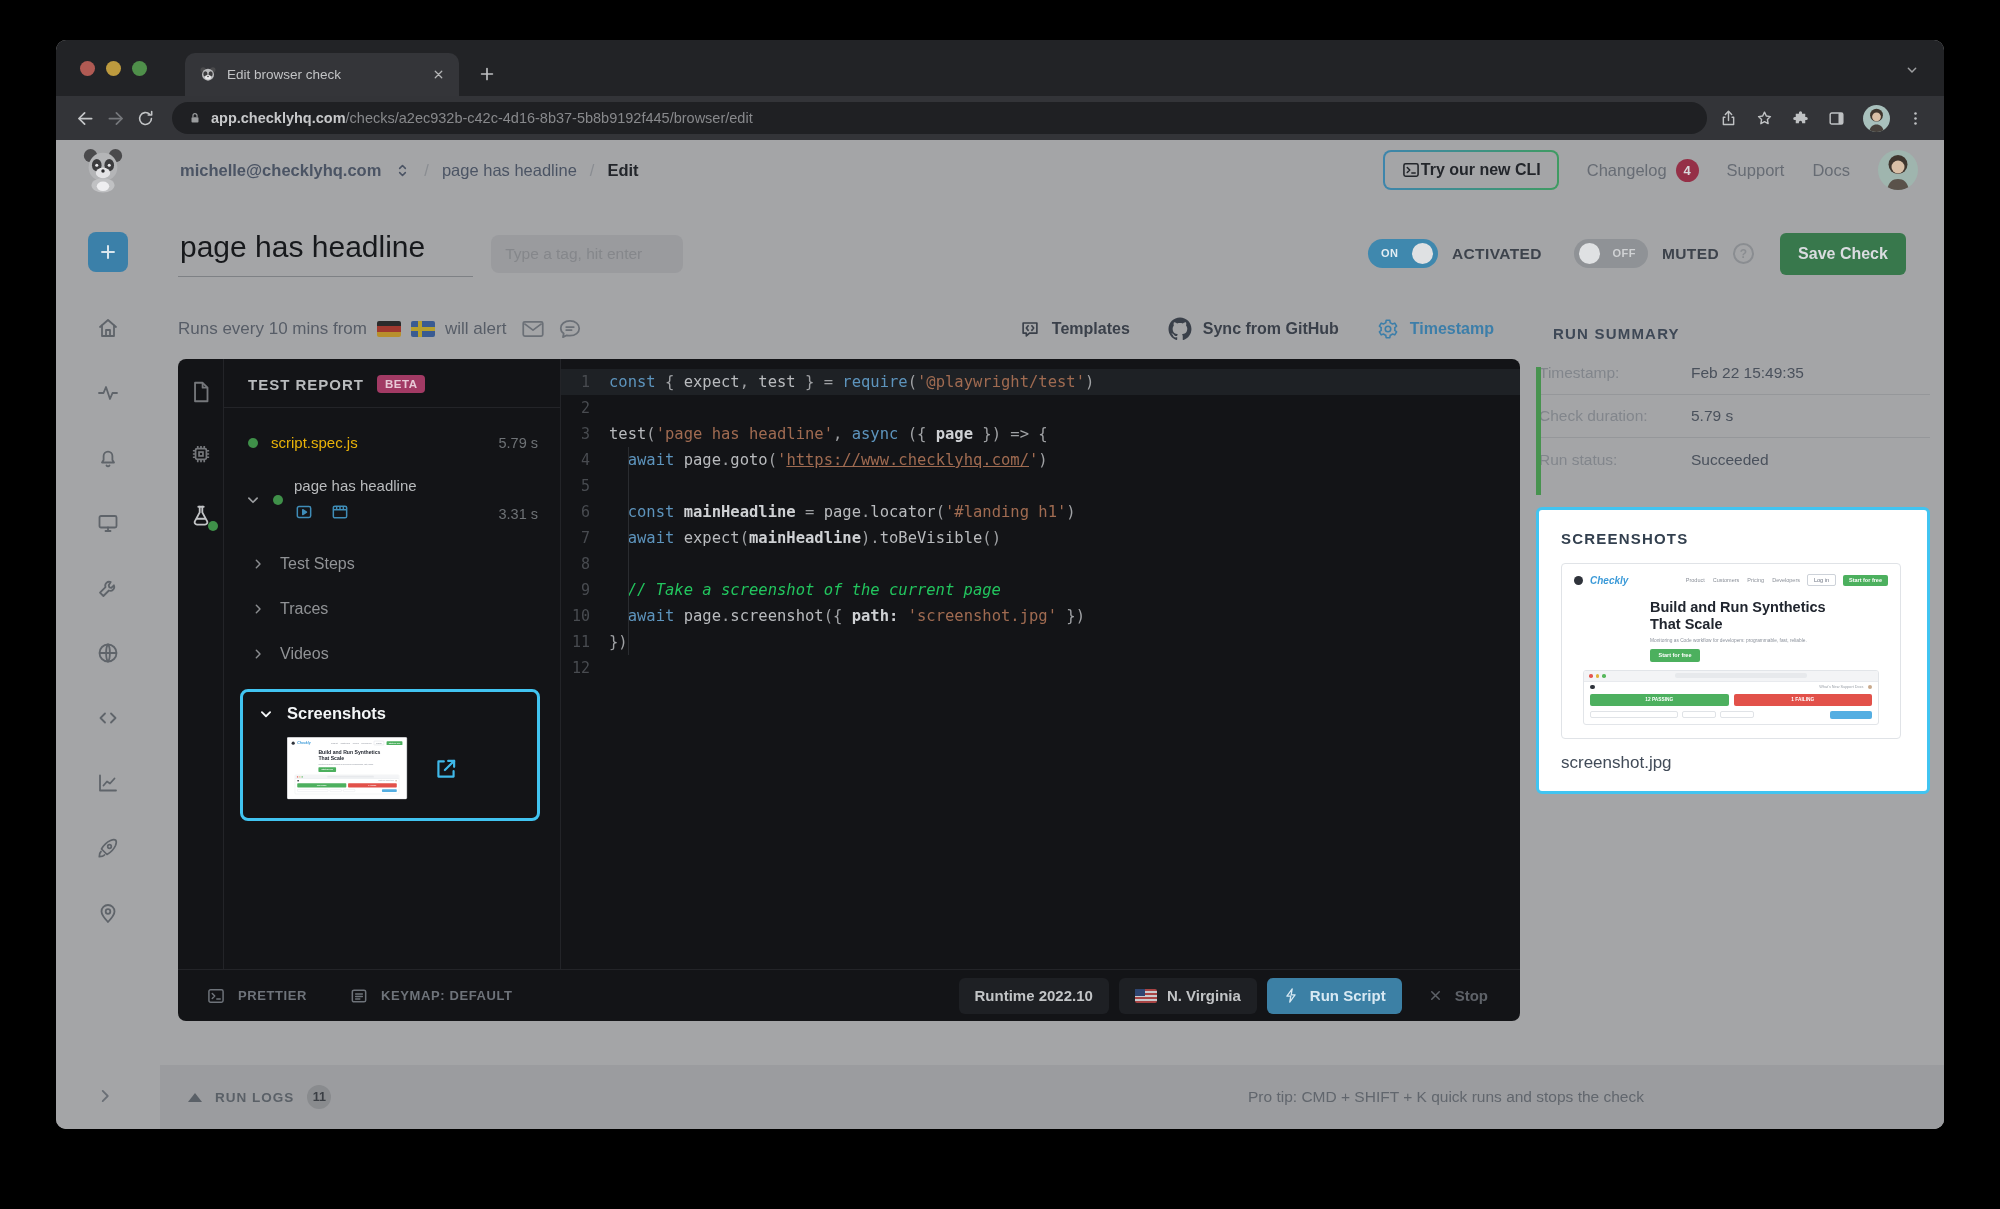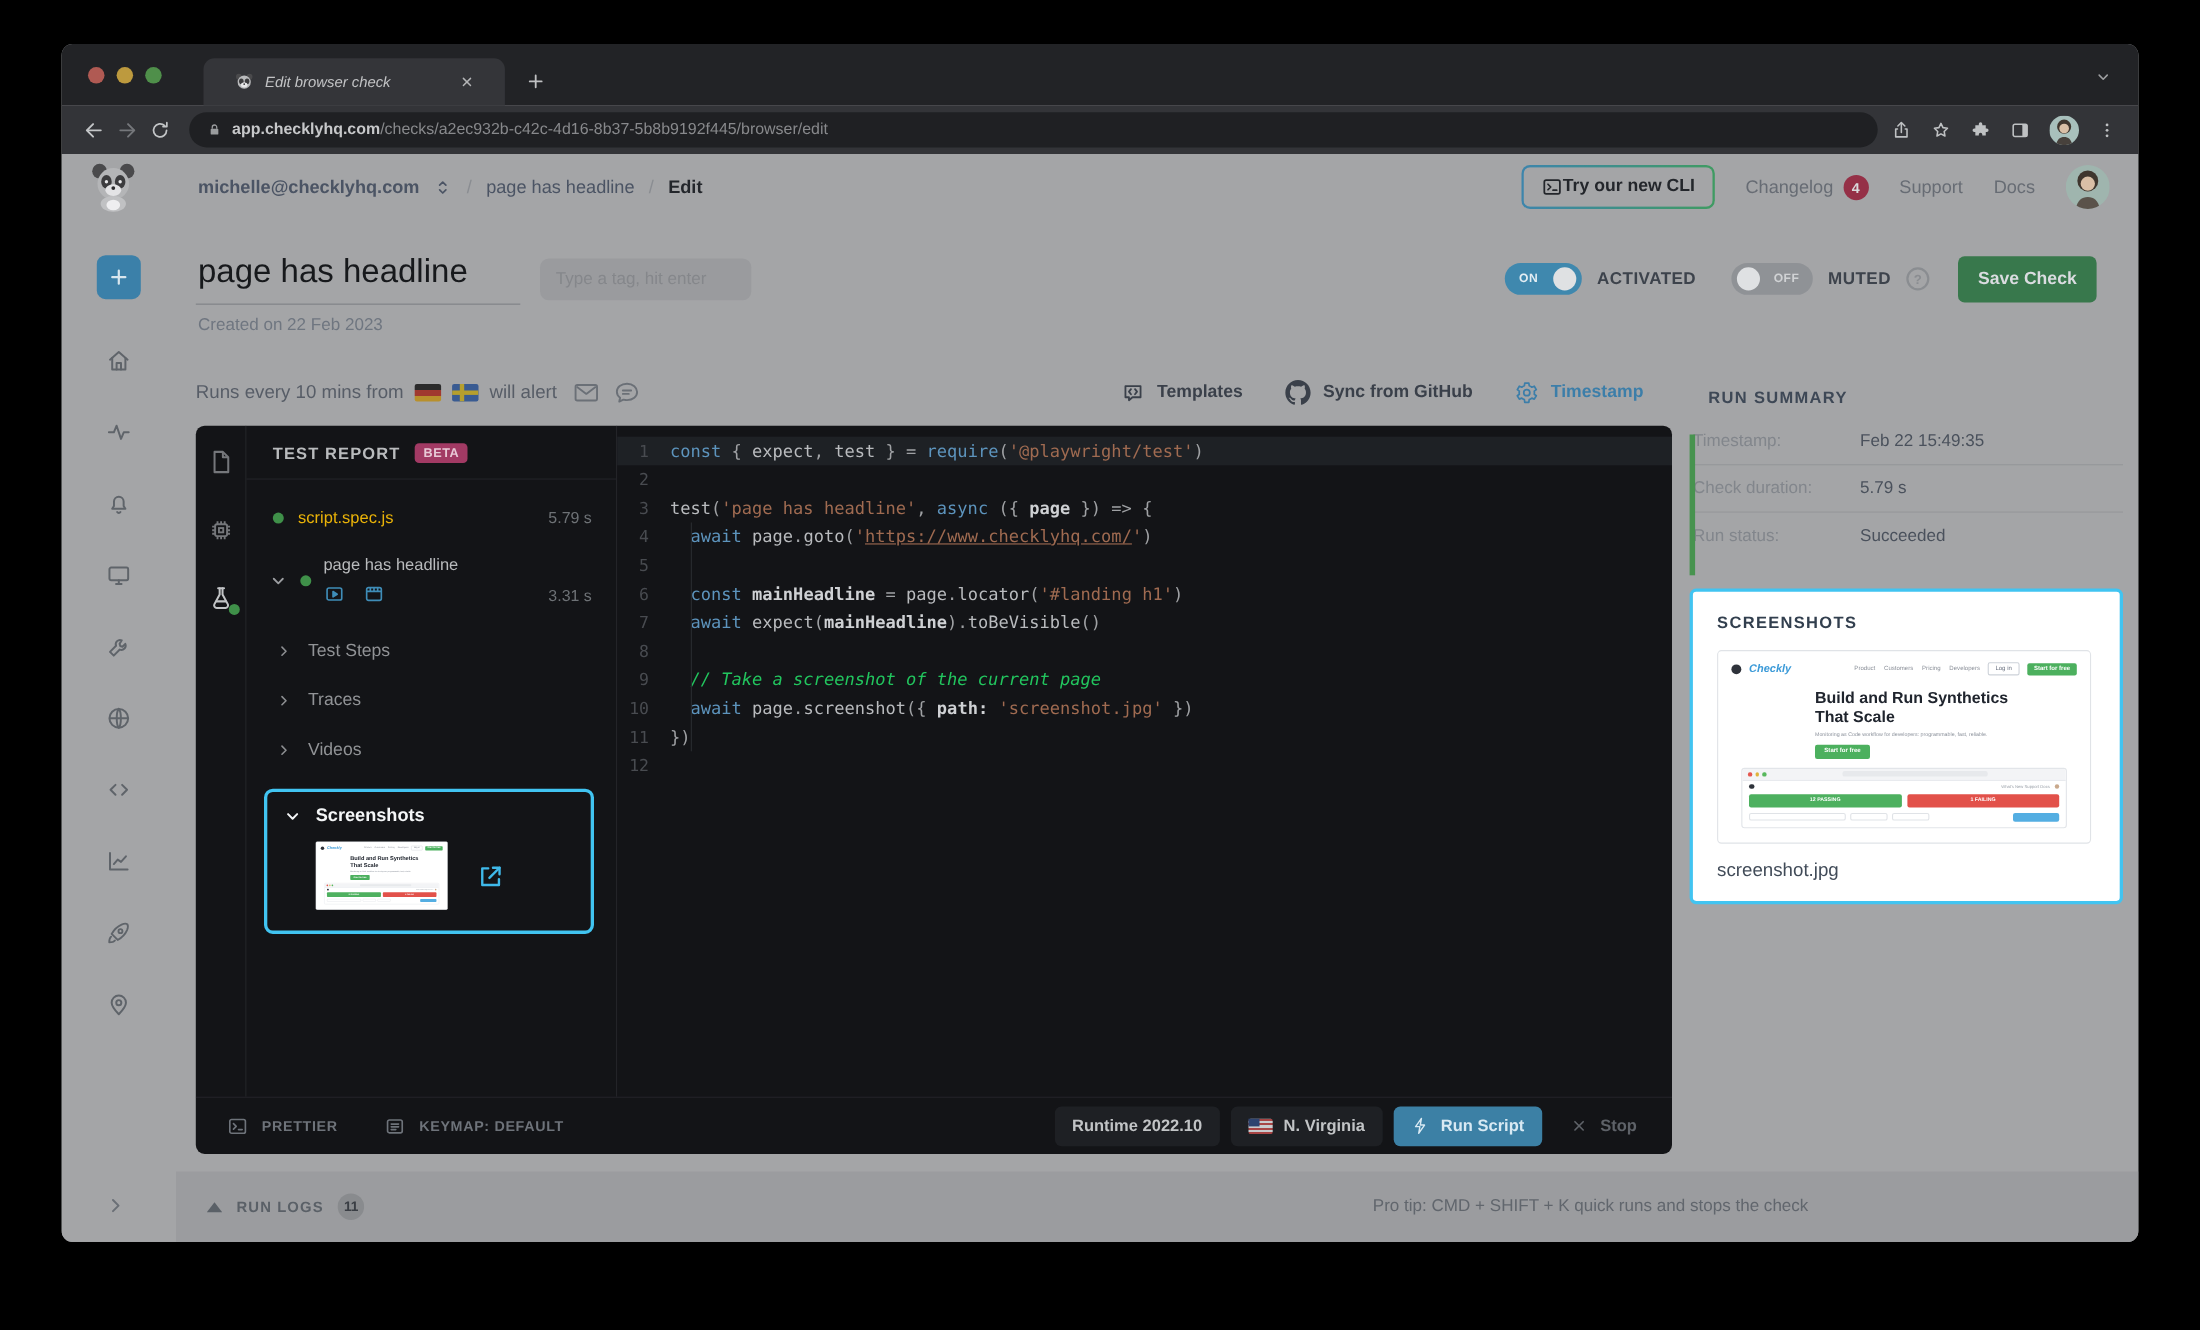--- a/index.html
+++ b/index.html
@@ -6,21 +6,21 @@
   html,body { width:2000px; height:1209px; background:#000; font-family:"Liberation Sans",sans-serif; overflow:hidden; }
   svg { display:block; }
 
   .window { position:absolute; left:56px; top:40px; width:1888px; height:1089px; border-radius:10px; overflow:hidden; display:flex; flex-direction:column; background:#a4a5a7; }
 
   
   .tabstrip { height:56px; background:#222326; display:flex; align-items:flex-end; flex:none; }
   .lights { display:flex; gap:11px; margin:0 0 20px 24px; }
   .light { width:15px; height:15px; border-radius:50%; }
   .l-red{background:#b05a53}.l-yel{background:#bd9a3e}.l-grn{background:#4f8f4a}
-  .tab { margin-left:38px; height:43px; width:274px; background:#343539; border-radius:10px 10px 0 0; display:flex; align-items:center; padding:0 28px; gap:10px;font-style:italic; }
+  .tab { margin-left:38px; height:43px; width:274px; background:#343539; border-radius:10px 10px 0 0; display:flex; align-items:center; padding:0 14px; gap:10px; }
   .tab-title { color:#c2c3c5; font-size:13.5px; flex:1; white-space:nowrap; overflow:hidden; }
   .tab-close { color:#b4b5b7; }
   .newtab { margin:0 0 12px 18px; color:#bfc0c2; }
   .ts-spacer { flex:1; }
   .tab-search { margin:0 24px 18px 0; color:#9d9ea0; }
 
   .toolbar { height:44px; background:#333438; display:flex; align-items:center; padding:0 14px; flex:none; }
   .nav-btn { width:30px; height:30px; display:flex; align-items:center; justify-content:center; color:#c3c5c7; }
   .nav-btn.fwd { color:#75777b; }
   .urlbar { flex:1; height:32px; background:#1f2023; border-radius:16px; margin:0 12px; display:flex; align-items:center; padding:0 16px; gap:9px; }
@@ -446,21 +446,20 @@
             <span class="toggle-label">ACTIVATED</span>
             <div class="toggle off">
               <span class="tg-text">OFF</span>
               <span class="knob"></span>
             </div>
             <span class="toggle-label">MUTED</span>
             <span class="q-icon">?</span>
             <button class="save-btn">Save Check</button>
           </div>
         </div>
-        <div class="created">Created on 22 Feb 2023</div>
 
         <div class="content-row">
           <div class="left-col">
             <div class="meta-row">
               <div class="runs-info">
                 <span>Runs every 10 mins from</span>
                 <span class="flag flag-de"></span>
                 <span class="flag flag-se"></span>
                 <span>will alert</span>
                 <span class="alert-icons">

